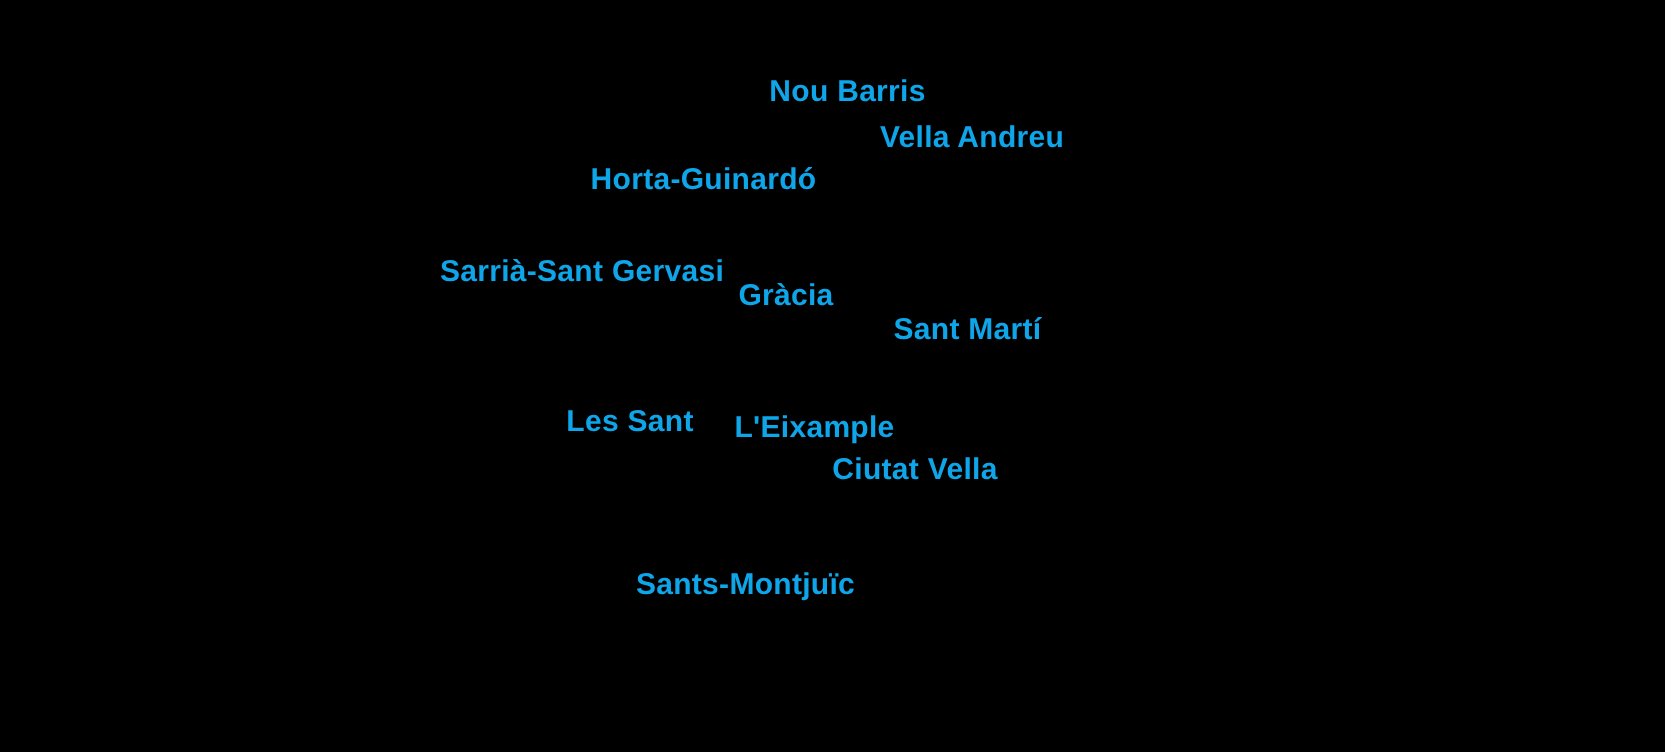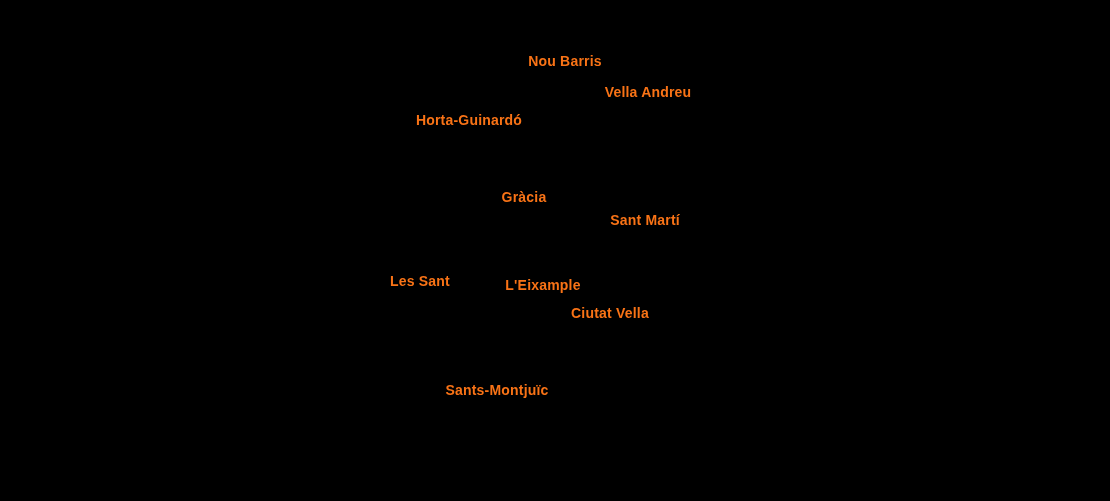--- a/index.html
+++ b/index.html
@@ -15,42 +15,43 @@
     overflow: hidden;
     font-family: "Liberation Sans", sans-serif;
   }
   .labels-layer {
     position: absolute;
     inset: 0;
   }
   .district-label {
     position: absolute;
     transform: translate(-50%, -50%);
-    font-size: 14px;
+    font-size: 20px;
     font-weight: 700;
     line-height: 1;
     letter-spacing: 0.2px;
-    color: #f97316;
+    color: #0ea5e9;
     white-space: nowrap;
     
     -webkit-text-stroke: 3px #000000;
     paint-order: stroke fill;
     text-shadow:
       0 0 2px #000000,
       0 0 2px #000000;
   }
 </style>
 </head>
 <body>
 
 <div class="map-canvas">
   <div class="labels-layer">
       <span class="district-label" style="left: 565px; top: 61px;">Nou Barris</span>
       <span class="district-label" style="left: 648px; top: 92px;">Vella Andreu</span>
       <span class="district-label" style="left: 469px; top: 120px;">Horta-Guinardó</span>
+      <span class="district-label" style="left: 388px; top: 181px;">Sarrià-Sant Gervasi</span>
       <span class="district-label" style="left: 524px; top: 197px; text-decoration: underline;">Gràcia</span>
       <span class="district-label" style="left: 645px; top: 220px;">Sant Martí</span>
       <span class="district-label" style="left: 543px; top: 257px; margin-top: 28px;">L'Eixample</span>
       <span class="district-label" style="left: 420px; top: 281px;">Les Sant</span>
       <span class="district-label" style="left: 610px; top: 313px;">Ciutat Vella</span>
       <span class="district-label" style="left: 497px; top: 390px;">Sants-Montjuïc</span>
     </div>
 </div>
 
 </body></html>

